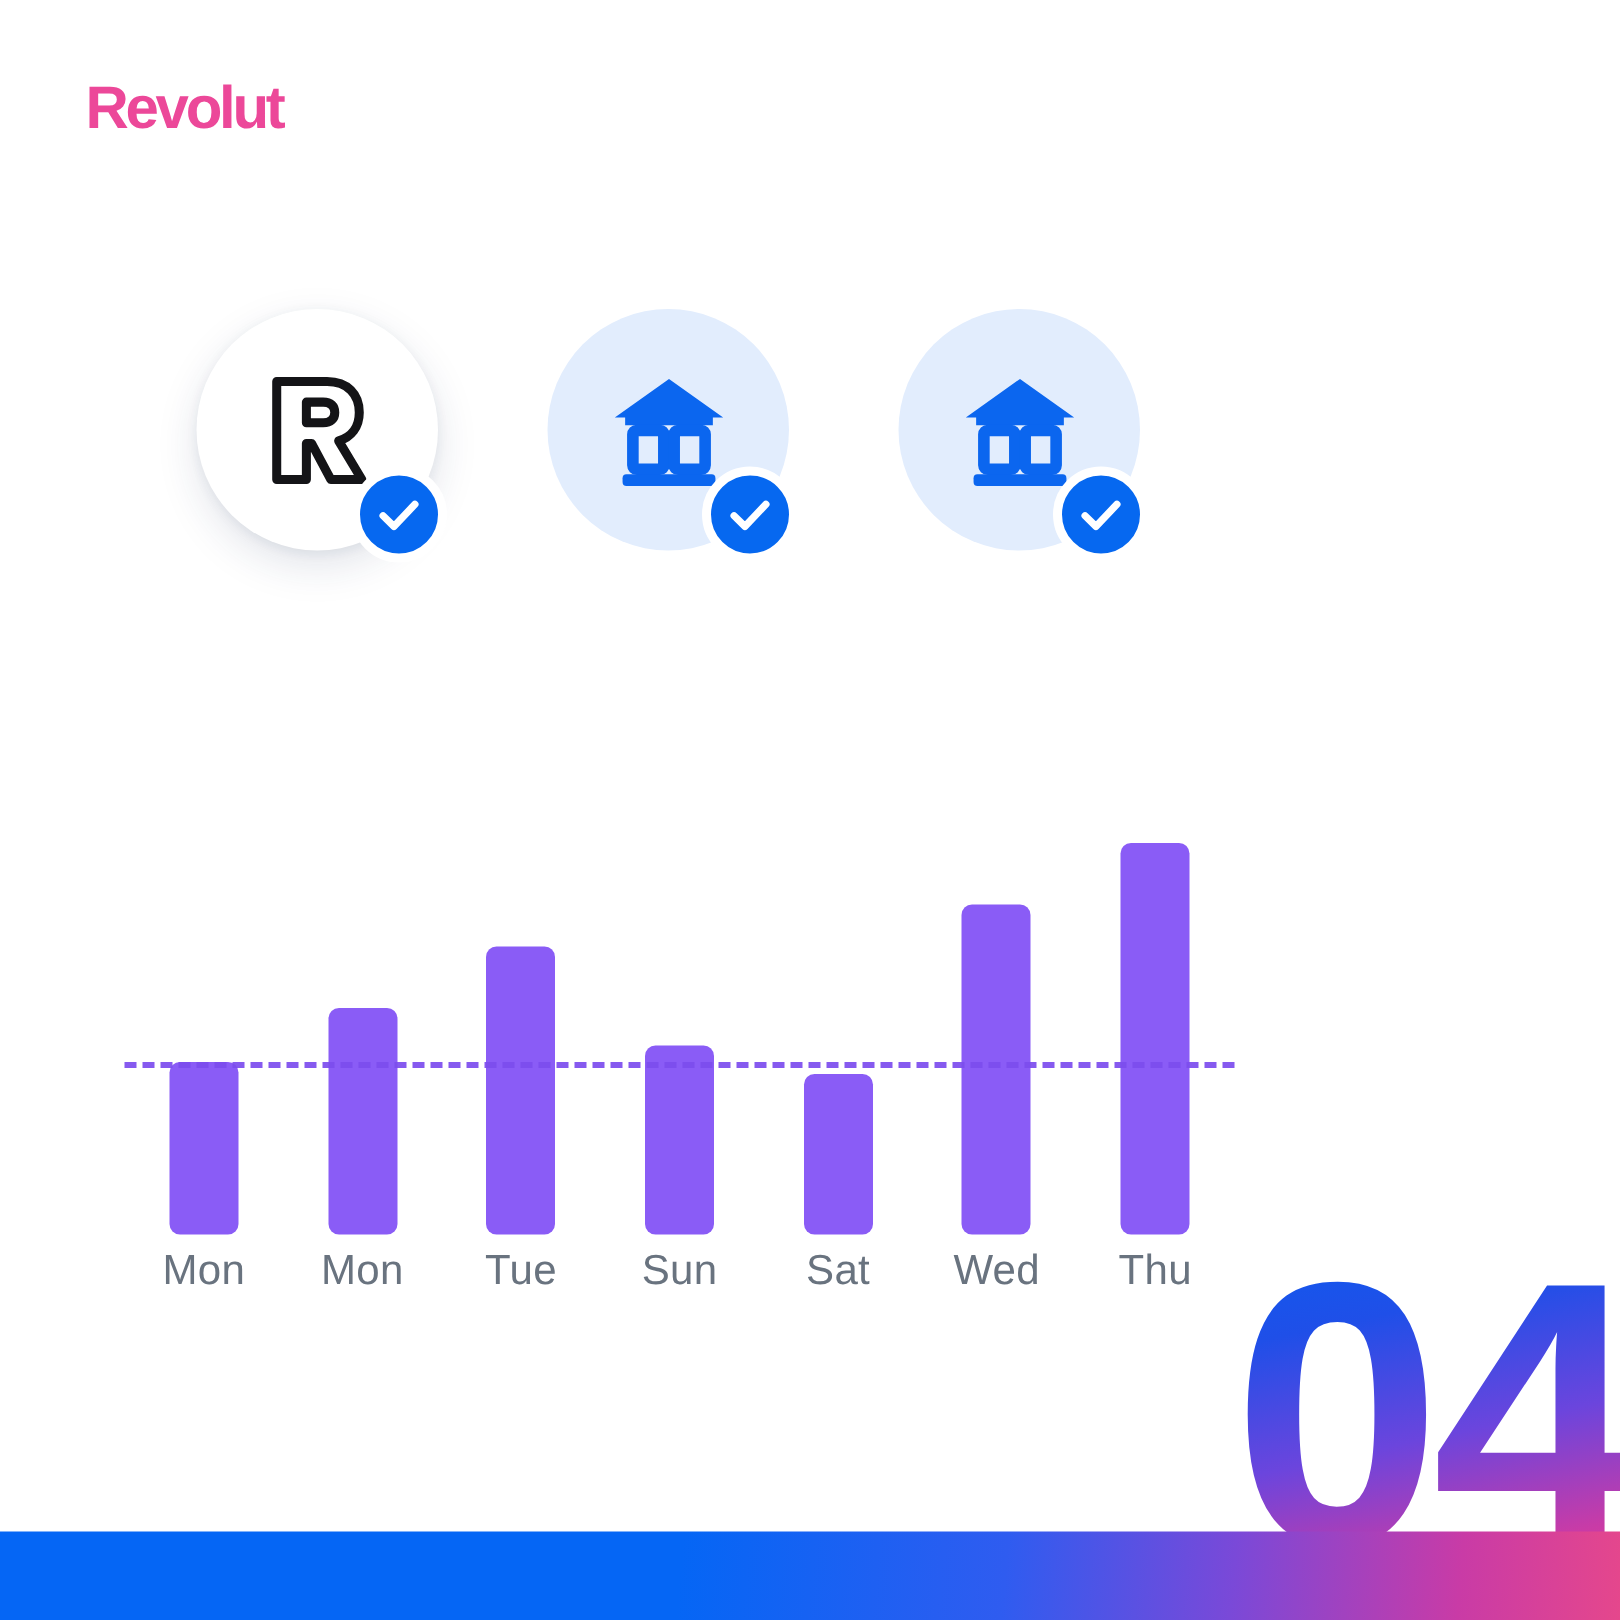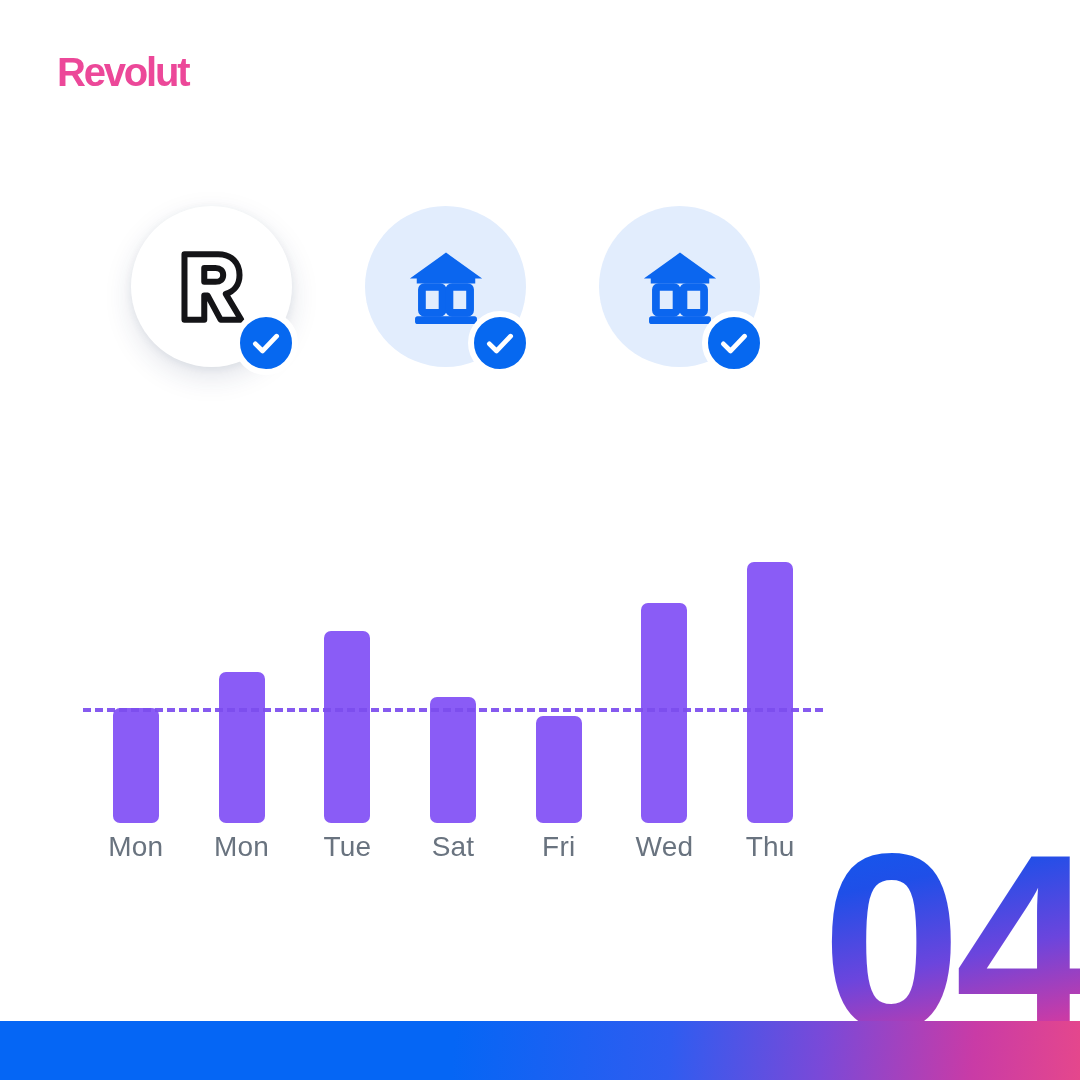--- a/index.html
+++ b/index.html
@@ -265,22 +265,22 @@
           <div class="bar-slot">
             <div class="bar" style="height: 261.25px; background: rgb(138, 92, 246);"></div>
           </div>
         </div>
       <div class="refline" id="refline" style="top: 159.5px; border-top-color: rgb(124, 77, 238);"></div>
     </div>
     <div class="axis" id="axis">
         <div class="axis-label">Mon</div>
         <div class="axis-label">Mon</div>
         <div class="axis-label">Tue</div>
+        <div class="axis-label">Sun</div>
         <div class="axis-label">Sat</div>
-        <div class="axis-label">Fri</div>
         <div class="axis-label">Wed</div>
         <div class="axis-label">Thu</div>
       </div>
   </div>
 
   <div class="step-number">04</div>
 
   <div class="bottom-bar"></div>
 
 </div>

